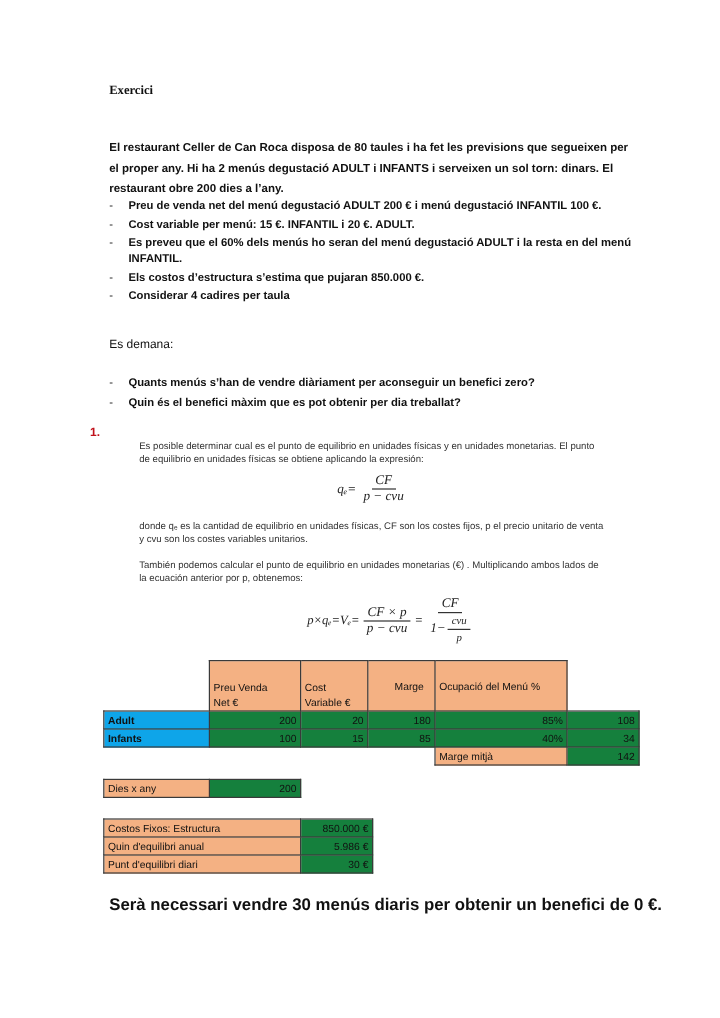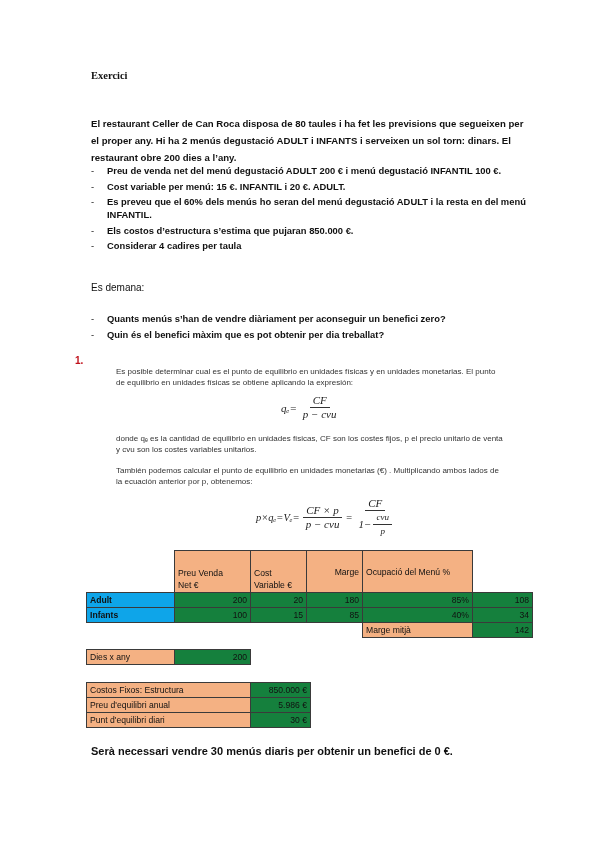--- a/index.html
+++ b/index.html
@@ -27,21 +27,21 @@
   table { border-collapse: collapse; font-size: 8.6px; position: absolute; }
   td { border: 1px solid #3a3a3a; padding: 1px 3px; height: 15px; box-sizing: border-box; white-space: nowrap; }
   .hd { background: #f4b183; }
   .lb { background: #0ea5e9; font-weight: bold; }
   .vl { background: #15803d; text-align: right; }
   .blank { border: none; background: transparent; }
   .tbl-main { left: 86px; top: 550px; }
   .tbl-main td.h2 { height: 30px; vertical-align: top; padding-top: 16px; line-height: 12px; }
   .tbl-dies { left: 86px; top: 649px; }
   .tbl-cf { left: 86px; top: 682px; }
-  .conclusion { left: 91px; top: 745px; font-size: 11px; font-weight: bold; }
+  .conclusion { left: 91px; top: 745px; font-size: 14px; font-weight: bold; }
 </style>
 </head>
 <body>
 
 <div class="abs title">Exercici</div>
 <div class="abs intro">El restaurant Celler de Can Roca disposa de 80 taules i ha fet les previsions que segueixen per el proper any. Hi ha 2 menús degustació ADULT i INFANTS i serveixen un sol torn: dinars. El restaurant obre 200 dies a l’any.</div>
 
 <ul class="abs bullets">
   <li><span class="dash">-</span><span>Preu de venda net del menú degustació ADULT 200 € i menú degustació INFANTIL 100 €.</span></li>
   <li><span class="dash">-</span><span>Cost variable per menú: 15 €. INFANTIL i 20 €. ADULT.</span></li>
@@ -101,21 +101,21 @@
       <tr>
     <td class="blank" style="width:88px;"></td>
     <td class="hd h2" style="width:76px;">
       <div>Preu Venda</div>
       <div>Net €</div>
     </td>
     <td class="hd h2" style="width:56px;">
       <div>Cost</div>
       <div>Variable €</div>
     </td>
-    <td class="hd" style="width:56px;text-align:right;height:30px;padding-left:16px;">Marge</td>
+    <td class="hd" style="width:56px;text-align:center;height:30px;padding-left:16px;">Marge</td>
     <td class="hd" style="width:110px;height:30px;">Ocupació del Menú %</td>
     <td class="blank" style="width:60px;"></td>
   </tr>
   <tr>
     <td class="lb">Adult</td>
     <td class="vl">200</td>
     <td class="vl">20</td>
     <td class="vl">180</td>
     <td class="vl">85%</td>
     <td class="vl">108</td>
@@ -148,21 +148,21 @@
 </tbody>
   </table>
 
 <table class="tbl-cf">
   <tbody>
       <tr>
     <td class="hd" style="width:164px;">Costos Fixos: Estructura</td>
     <td class="vl" style="width:60px;">850.000 €</td>
   </tr>
   <tr>
-    <td class="hd">Preu d'equilibri anual</td>
+    <td class="hd">Quin d'equilibri anual</td>
     <td class="vl">5.986 €</td>
   </tr>
   <tr>
     <td class="hd">Punt d'equilibri diari</td>
     <td class="vl">30 €</td>
   </tr>
 </tbody>
   </table>
 
 <div class="abs conclusion">Serà necessari vendre 30 menús diaris per obtenir un benefici de 0 €.</div>

